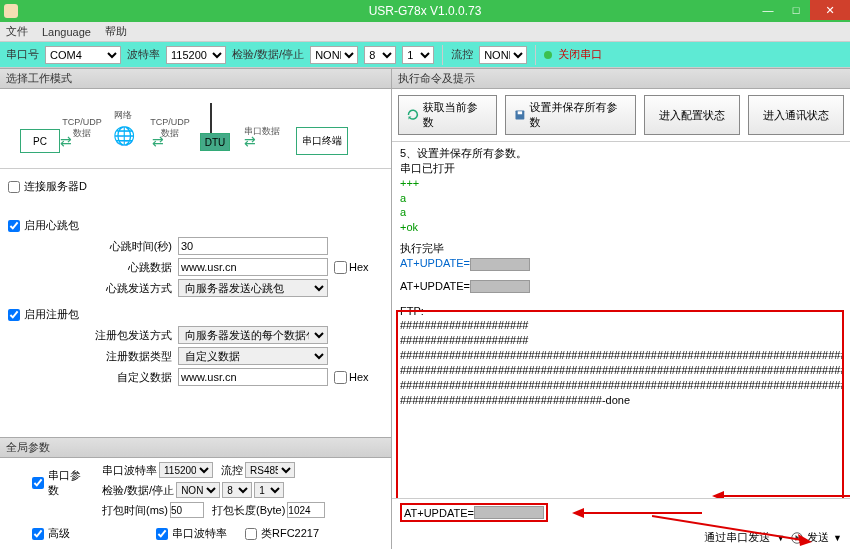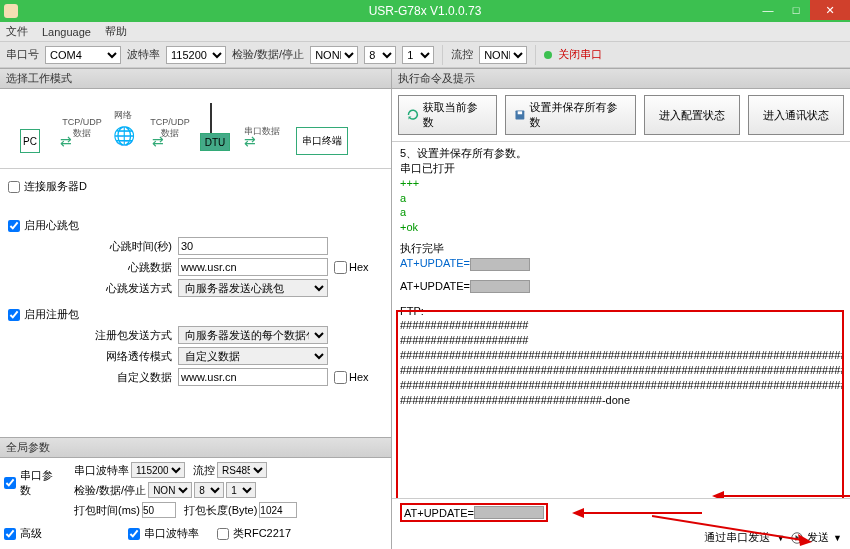--- a/index.html
+++ b/index.html
@@ -7,21 +7,21 @@
 .titlebar { background: #3cc050; height: 22px; display: flex; align-items: center; position: relative; }
 .titlebar .title { position: absolute; left: 50%; transform: translateX(-50%); color: #fff; font-size: 12px; }
 .winbtns { position: absolute; right: 0; top: 0; display: flex; }
 .winbtn { width: 28px; height: 20px; display: flex; align-items: center; justify-content: center; color: #fff; font-size: 11px; }
 .winbtn.close { background: #d0402c; width: 40px; }
 .winbtn.max { background: #3cc050; }
 .winbtn.min { background: #3cc050; }
 .logo { width: 14px; height: 14px; background: #f5deb3; border-radius: 3px; margin-left: 4px; }
 .menubar { background: #e8e8e8; height: 20px; display: flex; align-items: center; padding: 0 6px; gap: 14px; border-bottom: 1px solid #ccc; }
 .menubar span { color: #333; }
-.toolbar { background: #e5e5e5; height: 26px; display: flex; align-items: center; padding: 2px 6px; gap: 6px; border-bottom: 1px solid #ccc; }
+.toolbar { background: #5eead4; height: 26px; display: flex; align-items: center; padding: 2px 6px; gap: 6px; border-bottom: 1px solid #ccc; }
 .toolbar .lbl { color: #333; }
 .toolbar select, .toolbar input { height: 18px; border: 1px solid #aaa; background: #fff; font-size: 11px; }
 .toolbar .sep { border-right: 1px solid #ccc; height: 20px; margin: 0 2px; }
 .toolbar .linkred { color: #c00; }
 .toolbar .dot { width: 8px; height: 8px; border-radius: 50%; background: #3cc050; }
 .main { display: flex; height: calc(100% - 68px); }
 .leftpane { width: 392px; border-right: 1px solid #aaa; display: flex; flex-direction: column; overflow: hidden; }
 .rightpane { flex: 1; display: flex; flex-direction: column; overflow: hidden; }
 .grouphdr { background: linear-gradient(#e0e0e0,#d0d0d0); border: 1px solid #aaa; border-left: none; border-right: none; padding: 2px 6px; font-size: 11px; color: #333; }
 .modesel { padding: 4px 8px; display: flex; gap: 40px; }
@@ -47,21 +47,21 @@
 .console { flex: 1; padding: 4px 8px; overflow: hidden; position: relative; font-family: SimSun, monospace; font-size: 12px; line-height: 1.35; }
 .console .ln { white-space: pre; overflow: hidden; text-overflow: clip; }
 .console .green { color: #090; }
 .console .blue { color: #06c; }
 .redbox { position: absolute; border: 2px solid #d00; }
 .greybox { display: inline-block; background: #bdbdbd; border: 1px solid #999; height: 13px; vertical-align: middle; }
 .inputbar { display: flex; align-items: center; padding: 4px 8px; gap: 6px; border-top: 1px solid #ccc; position: relative; }
 .inputbar input[type=text] { flex: 1; border: 1px solid #888; height: 18px; padding: 0 4px; }
 .sendbtn { display: flex; align-items: center; gap: 4px; }
 .redarrow { position: absolute; pointer-events: none; }
-.bottomrow { display: flex; }
+.bottomrow { display: flex; padding-left: 28px; }
 .bottomrow .col { padding: 2px 4px; }
 .globparams { display: flex; flex-wrap: wrap; gap: 2px 8px; padding: 2px 6px; font-size: 11px; }
 .globparams .gp { display: flex; align-items: center; gap: 2px; }
 .globparams select, .globparams input { border: 1px solid #aaa; height: 16px; font-size: 10px; }
 .advrow { display:flex; gap:18px; padding:2px 60px; }
 </style>
 </head>
 <body>
 
 <div class="titlebar">
@@ -94,21 +94,21 @@
   <select style="width:48px"><option>NONE</option></select>
   <span class="sep"></span>
   <div class="dot"></div>
   <span class="linkred">关闭串口</span>
 </div>
 
 <div class="main">
   <div class="leftpane">
     <div class="grouphdr">选择工作模式</div>
     <div class="diagram">
-      <div class="dbox" style="left:20px;top:40px;width:20px;height:24px">PC</div>
+      <div class="dbox" style="left:20px;top:40px;width:40px;height:24px">PC</div>
       <div class="dicon" style="left:60px;top:28px;width:44px">TCP/UDP<br>数据</div>
       <div class="darrow" style="left:60px;top:44px">⇄</div>
       <div class="dicon" style="left:110px;top:36px;width:30px;font-size:18px">🌐</div>
       <div class="dicon" style="left:114px;top:20px">网络</div>
       <div class="dicon" style="left:148px;top:28px;width:44px">TCP/UDP<br>数据</div>
       <div class="darrow" style="left:152px;top:44px">⇄</div>
       <div class="dbox" style="left:200px;top:44px;width:30px;height:18px;background:#4a8">DTU</div>
       <div style="position:absolute;left:210px;top:14px;width:2px;height:30px;background:#333"></div>
       <div class="dicon" style="left:240px;top:36px;width:44px">串口数据</div>
       <div class="darrow" style="left:244px;top:44px">⇄</div>
@@ -144,21 +144,21 @@
       <div class="chk" style="margin-top:10px">
           <input type="checkbox" checked="" style="">
           <span>启用注册包</span>
         </div>
       <div style="padding-left:60px">
         <div class="formrow">
             <span class="flbl">注册包发送方式</span>
             <select><option>向服务器发送的每个数据包</option></select>
           </div>
         <div class="formrow">
-            <span class="flbl">网络透传模式</span>
+            <span class="flbl">注册数据类型</span>
             <select><option>自定义数据</option></select>
           </div>
         <div class="formrow">
             <span class="flbl">自定义数据</span>
             <input type="text" value="www.usr.cn" style="">
             <label class="hexchk">
               <input type="checkbox" style="">
               <span>Hex</span>
             </label>
           </div>

